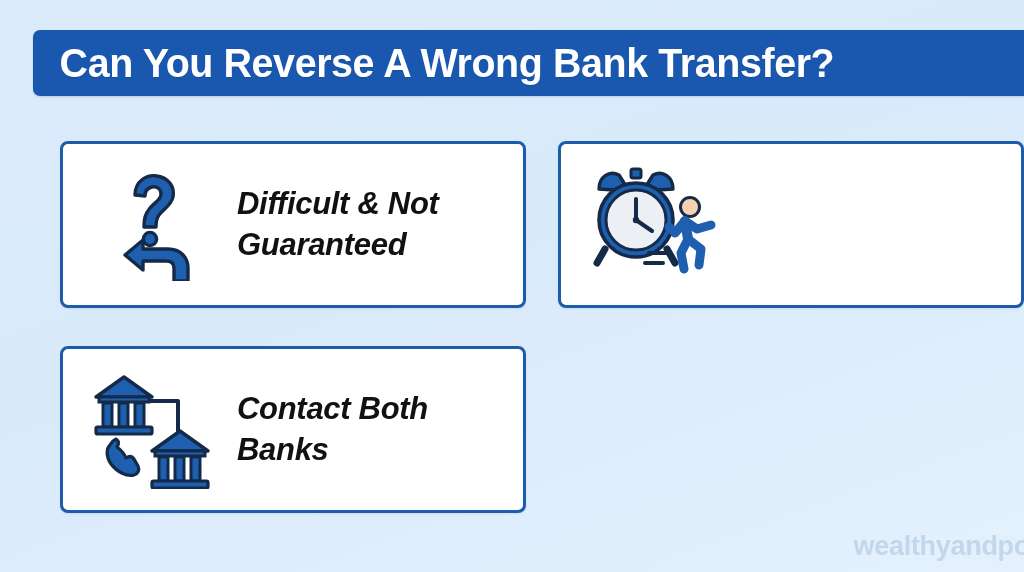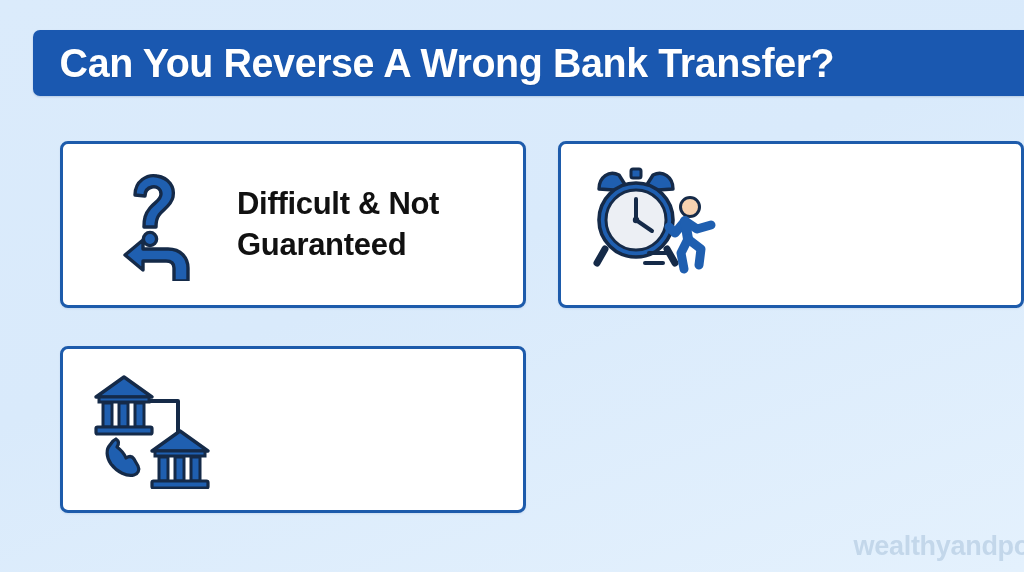--- a/index.html
+++ b/index.html
@@ -44,20 +44,21 @@
   .grid {
     position: absolute;
     left: 60px;
     top: 141px;
     width: 908px;
     display: grid;
     grid-template-columns: 466px 466px;
     grid-template-rows: 167px 167px;
     column-gap: 32px;
     row-gap: 38px;
+    font-style: italic;
   }
   .card {
     background: #ffffff;
     border: 3px solid #1d5bab;
     border-radius: 8px;
     display: flex;
     align-items: center;
     padding: 0 10px 0 26px;
     box-sizing: border-box;
     box-shadow: 0 1px 2px rgba(30,70,140,0.10);
@@ -173,17 +174,19 @@
           <rect x="63" y="80" width="50" height="5" fill="#1f5fb0" stroke="#152a48" stroke-width="3"></rect>
           <rect x="67" y="86" width="9" height="24" fill="#1f5fb0" stroke="#152a48" stroke-width="3"></rect>
           <rect x="83" y="86" width="9" height="24" fill="#1f5fb0" stroke="#152a48" stroke-width="3"></rect>
           <rect x="99" y="86" width="9" height="24" fill="#1f5fb0" stroke="#152a48" stroke-width="3"></rect>
           <rect x="60" y="110" width="56" height="7" rx="1.5" fill="#1f5fb0" stroke="#152a48" stroke-width="3.2"></rect>
         </g>
 
         <path d="M18 74 C14 78, 14 86, 19 93 C25 101, 35 106, 42 104 C46 103, 48 99, 46 95 L42 88 C40 85, 37 85, 34 87 C32 82, 29 79, 25 76 C27 73, 27 70, 24 68 L21 70 Z" fill="#1f5fb0" stroke="#152a48" stroke-width="3.2" stroke-linejoin="round"></path>
       </svg>
     </div>
+    <div class="card-label">Contact Both
+Banks</div>
   </div>
 
 </div>
 
 <div class="watermark">wealthyandpo</div>
 
 </body></html>

